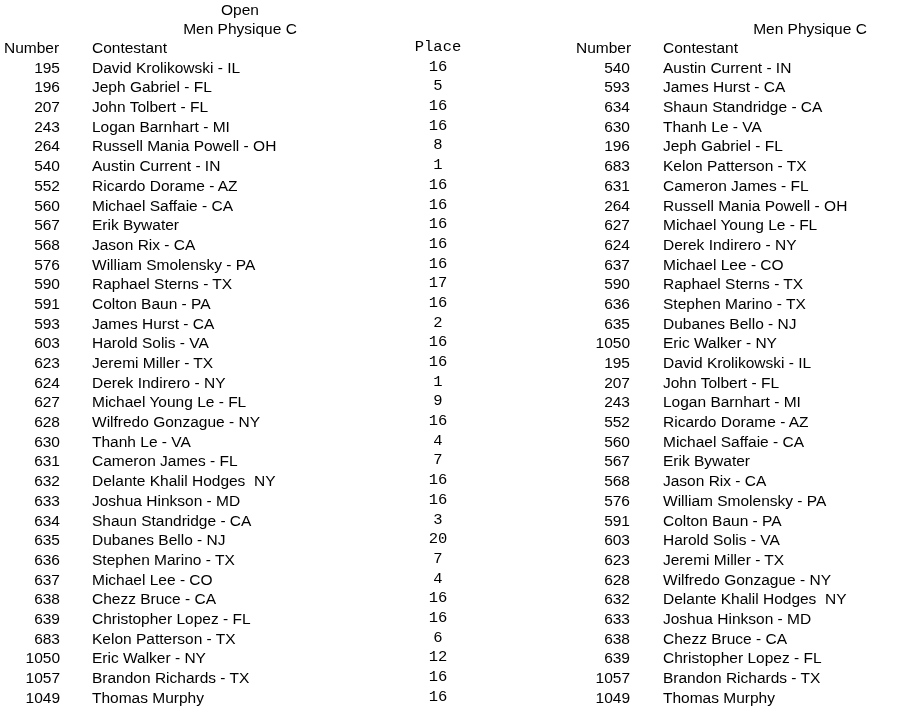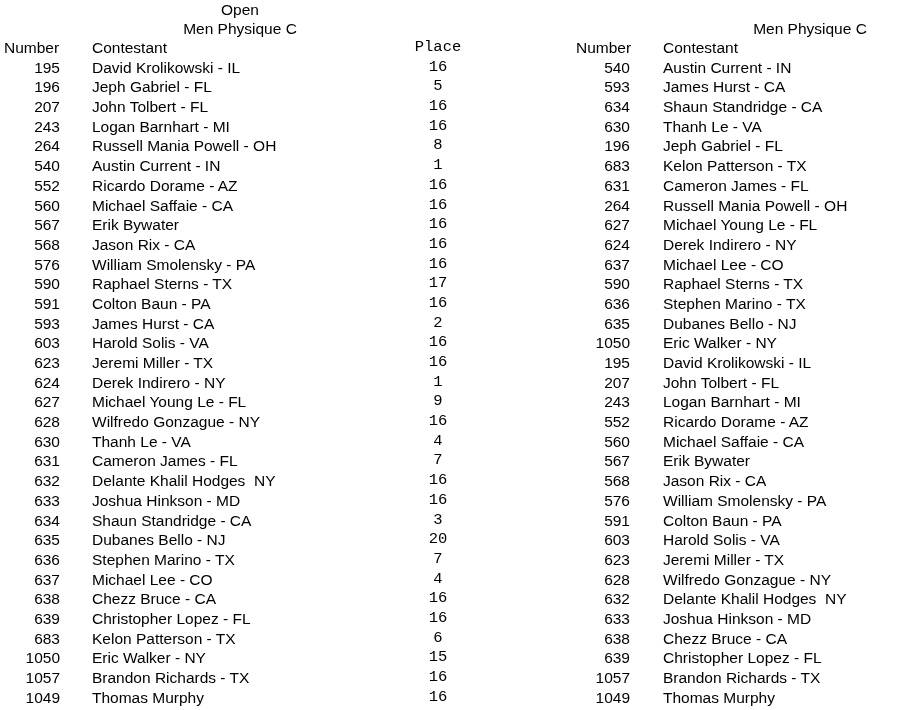--- a/index.html
+++ b/index.html
@@ -125,21 +125,21 @@
         <div class="row place">7</div>
         <div class="row place">16</div>
         <div class="row place">16</div>
         <div class="row place">3</div>
         <div class="row place">20</div>
         <div class="row place">7</div>
         <div class="row place">4</div>
         <div class="row place">16</div>
         <div class="row place">16</div>
         <div class="row place">6</div>
-        <div class="row place">15</div>
+        <div class="row place">12</div>
         <div class="row place">16</div>
         <div class="row place">16</div>
       </div>
   </div>
 </div>
 
 <div>
   <div class="abs title" style="left:730px; top:19px; width:160px;">Men Physique C</div>
 
   <div class="col" style="left:570px; width:60px;">

